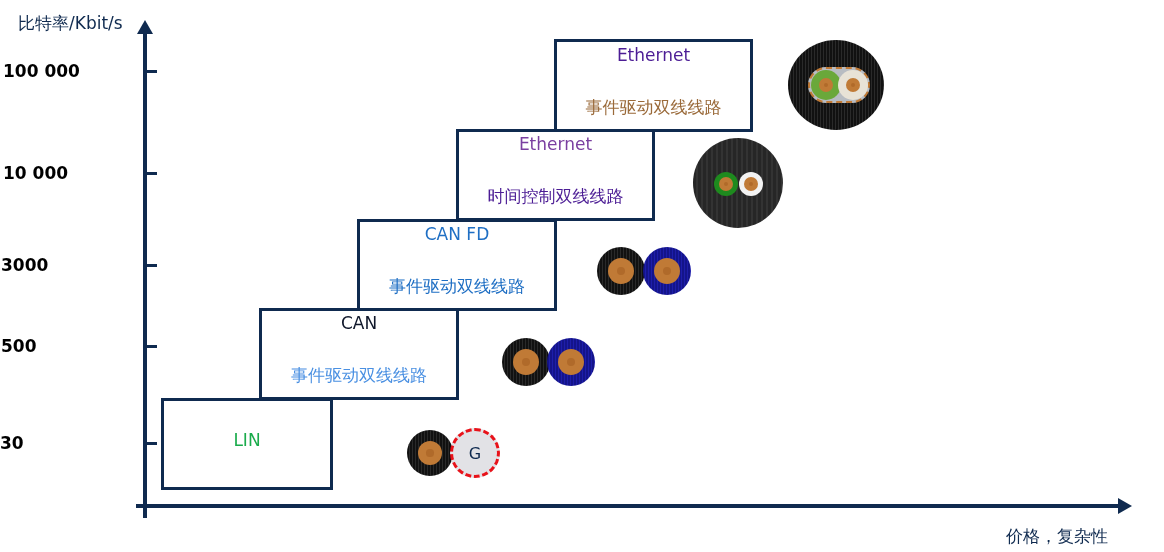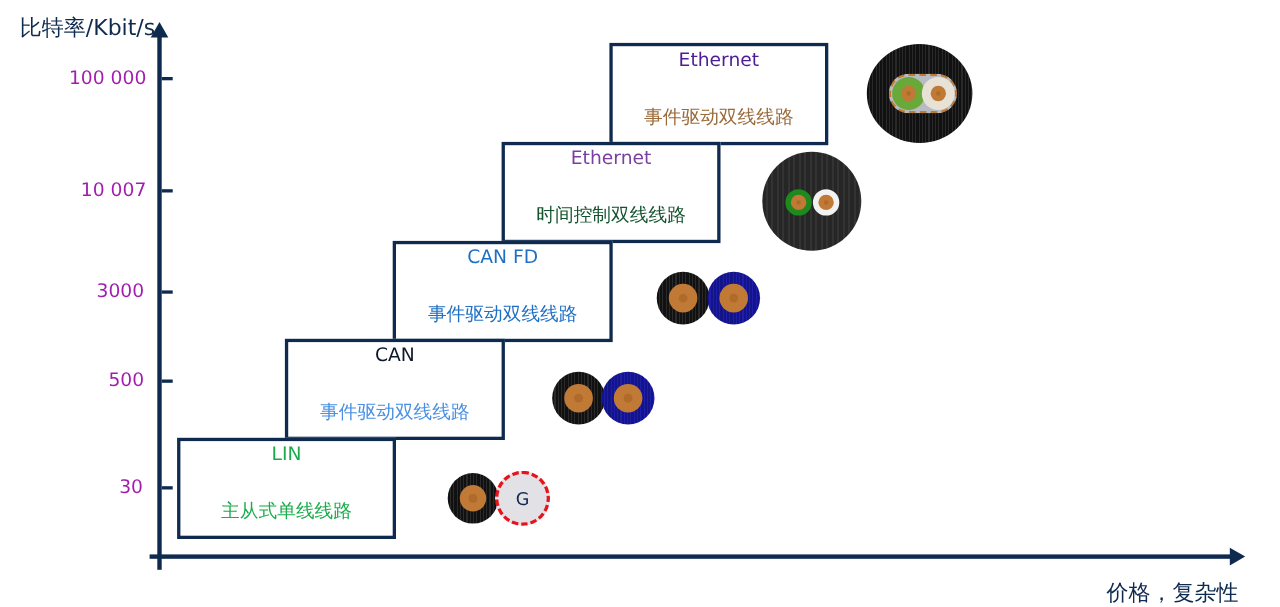--- a/index.html
+++ b/index.html
@@ -5,24 +5,24 @@
   html, body { margin:0; padding:0; background:#ffffff; }
   body { width:1164px; height:552px; position:relative; overflow:hidden;
          font-family:"DejaVu Sans","Liberation Sans",sans-serif; color:#0f2a4f; }
   .abs { position:absolute; }
   .axis-v { left:143px; top:28px; width:4px; height:490px; background:#0f2a4f; }
   .axis-v-arrow { left:137px; top:20px; width:0; height:0;
     border-left:8px solid transparent; border-right:8px solid transparent; border-bottom:14px solid #0f2a4f; }
   .axis-h { left:136px; top:504px; width:985px; height:4px; background:#0f2a4f; }
   .axis-h-arrow { left:1118px; top:498px; width:0; height:0;
     border-top:8px solid transparent; border-bottom:8px solid transparent; border-left:14px solid #0f2a4f; }
-  .ylabel { left:18px; top:12px; font-size:20px; color:#0f2a4f; white-space:nowrap; }
-  .xlabel { left:1006px; top:525px; font-size:20px; color:#0f2a4f; white-space:nowrap; }
+  .ylabel { left:18px; top:12px; font-size:17px; color:#0f2a4f; white-space:nowrap; }
+  .xlabel { left:1006px; top:525px; font-size:17px; color:#0f2a4f; white-space:nowrap; }
   .tick { left:147px; width:10px; height:3px; background:#0f2a4f; }
-  .tick-label { width:130px; right:auto; text-align:right; font-size:17px; color:#a21caf; }
+  .tick-label { width:130px; right:auto; font-size:17px; color:#000000;font-weight:bold; }
   .box { border:3px solid #0f2a4f; background:#ffffff; box-sizing:border-box;
          display:flex; flex-direction:column; align-items:center; justify-content:center;
          padding-bottom:8px; }
   .box .name { font-size:17px; line-height:22px; }
   .box .desc { font-size:17px; line-height:26px;margin-top:28px; }
   .cable { border-radius:50%; box-sizing:border-box; overflow:hidden; }
   .cable.black { background:repeating-linear-gradient(90deg,#111 0 2px,#2a2a2a 2px 3px); }
   .cable.blue { background:repeating-linear-gradient(90deg,#14148a 0 2px,#1e1eaa 2px 3px); }
   .cable.dark { background:repeating-linear-gradient(90deg,#262626 0 3px,#333 3px 5px); }
   .core { position:absolute; border-radius:50%; background:#c07a36; }
@@ -37,47 +37,46 @@
 <div class="abs axis-v"></div>
 <div class="abs axis-v-arrow"></div>
 <div class="abs axis-h"></div>
 <div class="abs axis-h-arrow"></div>
 <div class="abs ylabel">比特率/Kbit/s</div>
 <div class="abs xlabel">价格，复杂性</div>
 
 <div class="abs tick" style="top:70px"></div>
 <div class="abs tick-label" style="left:3px;top:61px">100 000</div>
 <div class="abs tick" style="top:172px"></div>
-<div class="abs tick-label" style="left:3px;top:163px">10 007</div>
+<div class="abs tick-label" style="left:3px;top:163px">10 000</div>
 <div class="abs tick" style="top:264px"></div>
 <div class="abs tick-label" style="left:1px;top:255px">3000</div>
 <div class="abs tick" style="top:345px"></div>
 <div class="abs tick-label" style="left:1px;top:336px">500</div>
 <div class="abs tick" style="top:442px"></div>
 <div class="abs tick-label" style="left:0px;top:433px">30</div>
 
 <div class="abs box" style="left:554px;top:39px;width:199px;height:93px">
   <div class="name" style="color:#4c1d95">Ethernet</div>
   <div class="desc" style="color:#9a6a3a">事件驱动双线线路</div>
 </div>
 <div class="abs box" style="left:456px;top:129px;width:199px;height:92px">
   <div class="name" style="color:#7a3fa0">Ethernet</div>
-  <div class="desc" style="color:#14532d">时间控制双线线路</div>
+  <div class="desc" style="color:#4c1d95">时间控制双线线路</div>
 </div>
 <div class="abs box" style="left:357px;top:219px;width:200px;height:92px">
   <div class="name" style="color:#1f6fc4">CAN FD</div>
   <div class="desc" style="color:#1f6fc4">事件驱动双线线路</div>
 </div>
 <div class="abs box" style="left:259px;top:308px;width:200px;height:92px">
   <div class="name" style="color:#0f172a">CAN</div>
   <div class="desc" style="color:#4a90e2">事件驱动双线线路</div>
 </div>
-<div class="abs box" style="left:161px;top:398px;width:199px;height:92px">
+<div class="abs box" style="left:161px;top:398px;width:172px;height:92px">
   <div class="name" style="color:#1aab4b">LIN</div>
-  <div class="desc" style="color:#1aab4b">主从式单线线路</div>
 </div>
 
 <div class="abs cable black" style="left:407px;top:430px;width:46px;height:46px">
   <div class="core" style="left:11px;top:11px;width:24px;height:24px"></div>
 </div>
 <div class="abs ground" style="left:450px;top:428px;width:50px;height:50px">
   <span>G</span>
 </div>
 
 <div class="abs cable black" style="left:502px;top:338px;width:48px;height:48px">

